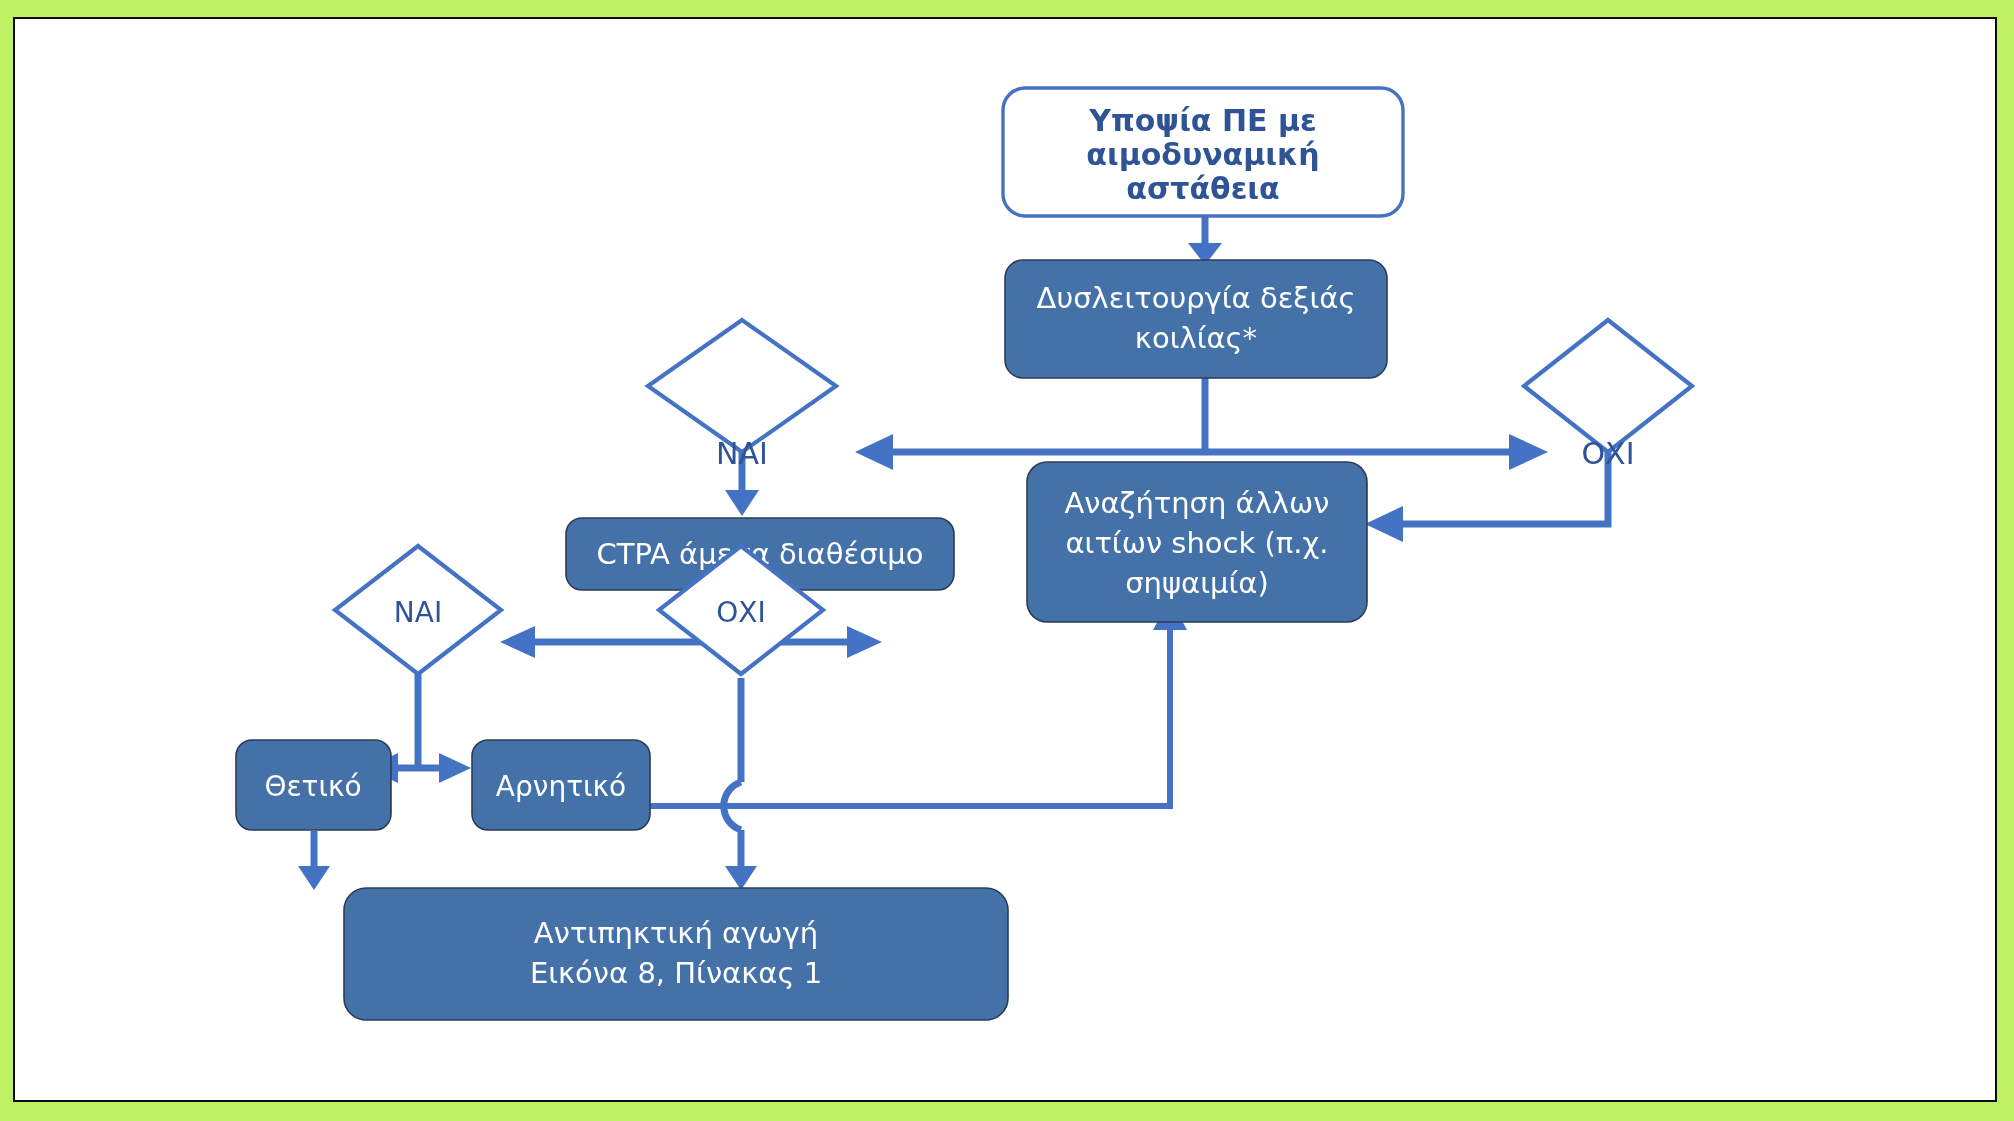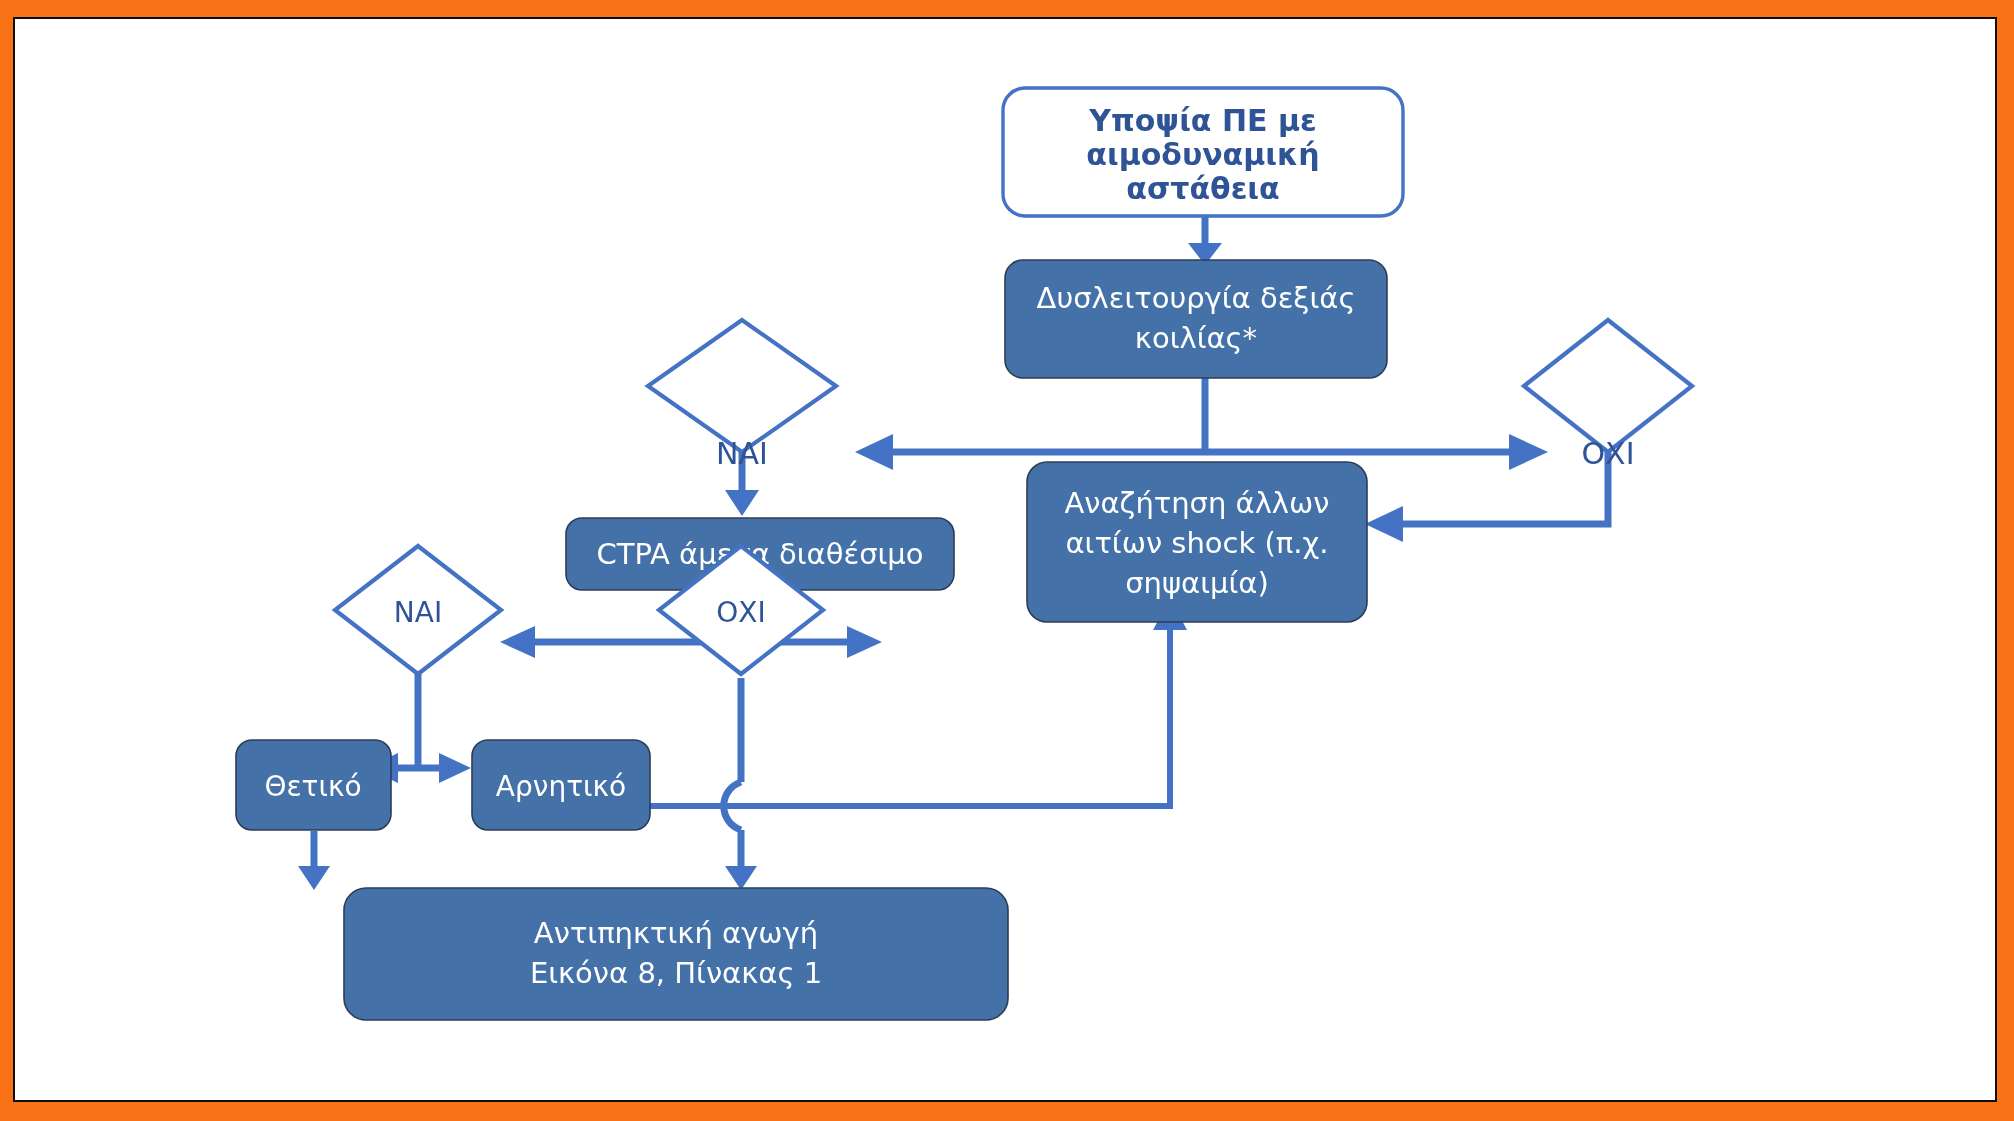--- a/index.html
+++ b/index.html
@@ -10,21 +10,21 @@
   body {
     width: 2014px;
     height: 1121px;
     font-family: "DejaVu Sans", sans-serif;
     overflow: hidden;
   }
   #page {
     position: relative;
     width: 2014px;
     height: 1121px;
-    background: #f97316;
+    background: #bef264;
   }
   #frame {
     position: absolute;
     left: 13px;
     top: 17px;
     width: 1984px;
     height: 1085px;
     border: 2px solid #0d0d0d;
     box-sizing: border-box;
     background: #ffffff;

